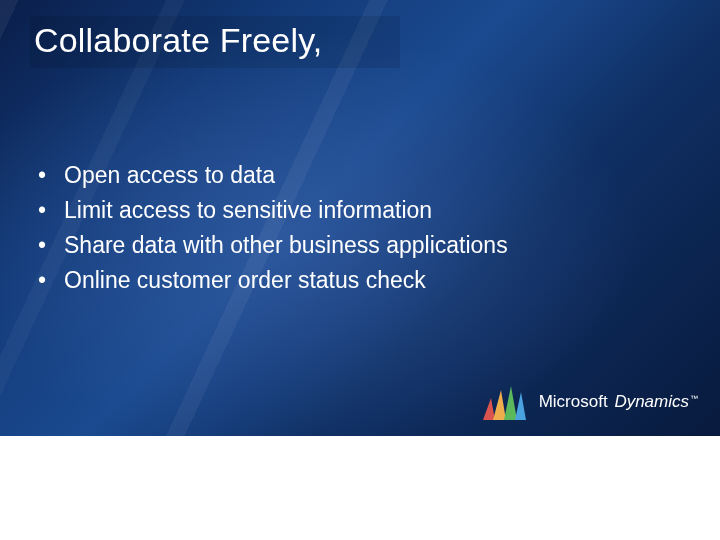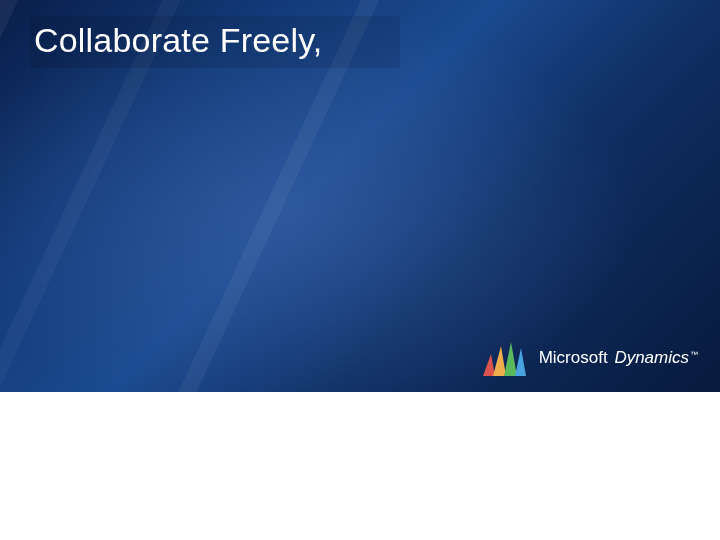--- a/index.html
+++ b/index.html
@@ -6,21 +6,21 @@
     margin: 0;
     padding: 0;
     width: 720px;
     height: 540px;
     overflow: hidden;
     font-family: Arial, Helvetica, sans-serif;
   }
   .slide {
     position: relative;
     width: 720px;
-    height: 392px;
+    height: 436px;
     background:
       radial-gradient(ellipse 500px 300px at 40% 55%, rgba(60,100,170,0.55), rgba(10,30,80,0) 70%),
       linear-gradient(135deg, #0a1e4a 0%, #123a78 25%, #1b4a90 45%, #0f2f63 65%, #081a3d 100%);
     color: #ffffff;
   }
   
   .slide::before {
     content: "";
     position: absolute;
     inset: 0;
@@ -120,20 +120,28 @@
 <div class="slide">
 
   <div class="title-wrap">
     <div class="title-bar">
       <h1>
         <span>Collaborate Freely,</span><br>
       </h1>
     </div>
   </div>
 
+  <div class="body">
+    <ul class="bullets">
+      <li><span>Open access to data</span></li>
+      <li><span>Limit access to sensitive information</span></li>
+      <li><span>Share data with other business applications</span></li>
+      <li><span>Online customer order status check</span></li>
+    </ul>
+  </div>
 
   <div class="footer">
     <div class="logo-mark">
       <svg viewBox="0 0 46 40" width="46" height="40">
 
         <polygon points="2,38 10,16 14,38" fill="#d9534f"></polygon>
         <polygon points="12,38 20,8 25,38" fill="#f0ad4e"></polygon>
         <polygon points="23,38 30,4 36,38" fill="#5cb85c"></polygon>
         <polygon points="34,38 40,10 45,38" fill="#4aa3df"></polygon>
       </svg>

